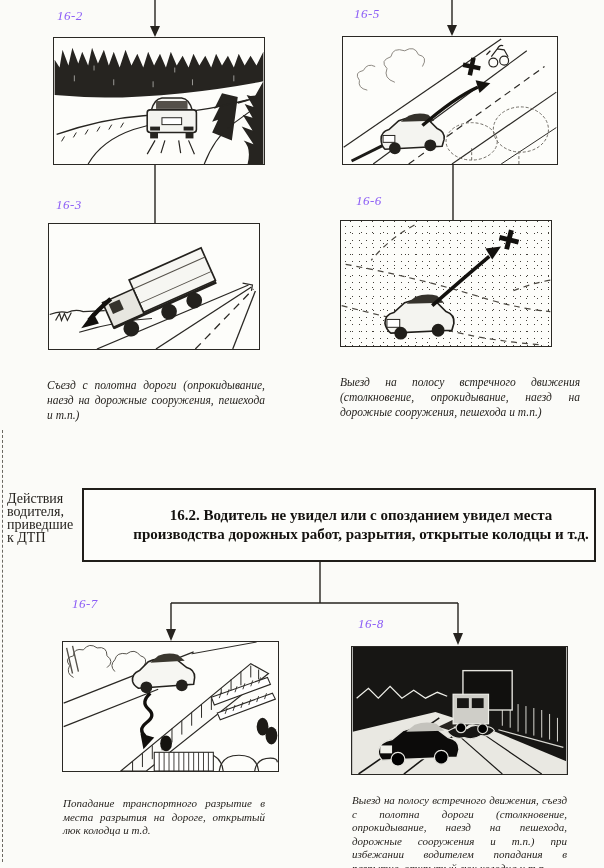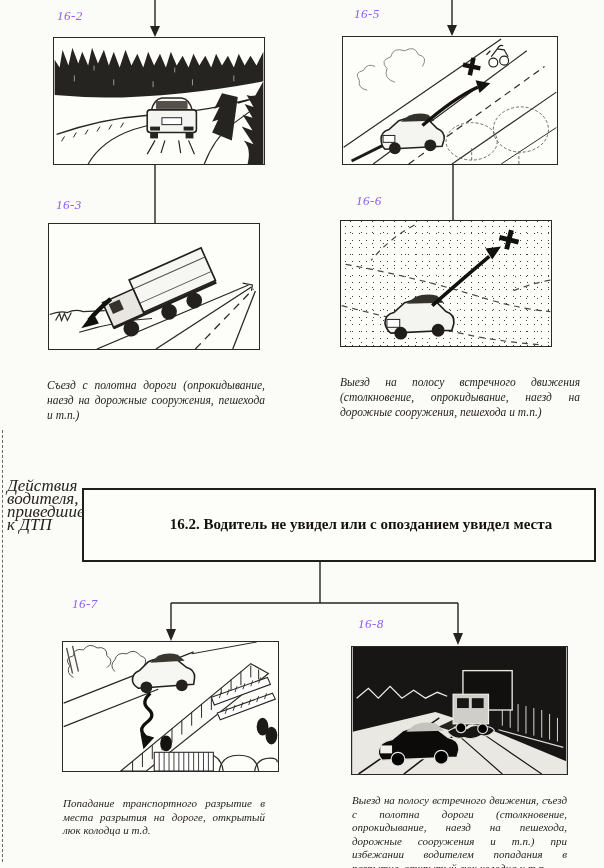--- a/index.html
+++ b/index.html
@@ -27,22 +27,22 @@
     position:absolute; z-index:3;
     font-style:italic; font-size:13px; letter-spacing:0.5px; color:#8b5cf6;
   }
   .caption{
     position:absolute; z-index:3;
     font-style:italic; font-size:11.5px; line-height:15px;
     text-align:justify; color:#26231f;
   }
   .caption.small{font-size:11px; line-height:13.6px;}
   .sidebar-label{
-    position:absolute; left:7px; top:479px; width:66px; z-index:3;
-    font-style:italic; font-size:17px; line-height:13px; color:#26231f;
+    position:absolute; left:7px; top:492px; width:66px; z-index:3;
+    font-size:14px; line-height:13px; color:#26231f;
   }
   .cause-box{
     position:absolute; left:82px; top:488px; width:514px; height:74px; z-index:2;
     box-sizing:border-box; border:2px solid #201e1a; background:#fdfdfa;
     display:flex; flex-direction:column; justify-content:center;
     text-align:center; font-weight:bold; font-size:15px; line-height:19.5px;
     color:#14120f;
     padding-left:44px;
   }
   .fold-line{
@@ -206,20 +206,21 @@
     </svg>
   </div>
 
   <p class="caption" style="left:340px; top:363px; width:240px;">Выезд на полосу встречного движения (столкновение, опрокидывание, наезд на дорожные сооружения, пешехода и т.п.)</p>
   <p class="caption" style="left:47px; top:366px; width:218px;">Съезд с полотна дороги (опрокидывание, наезд на дорожные сооружения, пешехода и т.п.)</p>
 
   <div class="sidebar-label">Действия водителя, приведшие к ДТП</div>
 
   <div class="cause-box">
     <span>16.2. Водитель не увидел  или  с опозданием увидел места</span>
+    <span>производства дорожных работ, разрытия, открытые колодцы и т.д.</span>
   </div>
 
   <div class="panel" style="left:62px; top:641px; width:217px; height:131px;">
     <svg viewBox="0 0 217 131">
       <g fill="none" stroke="#55524b" stroke-width="1">
         <path d="M10,36 q-8,-4 -4,-12 q-6,-8 4,-10 q0,-8 10,-6 q6,-8 14,-2 q10,-2 10,8 q8,6 0,12"></path>
         <path d="M52,30 q-6,-6 0,-12 q2,-8 12,-6 q8,-6 14,2 q8,2 4,10"></path>
         <path d="M3,6 l6,26 M9,4 l6,26" stroke-width="1.4"></path>
       </g>
       <g fill="none" stroke="#2a2824" stroke-width="1.3">

